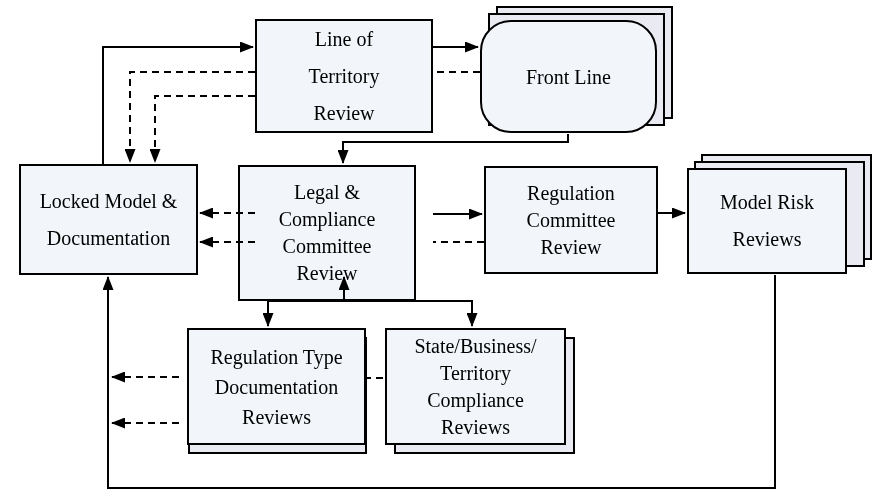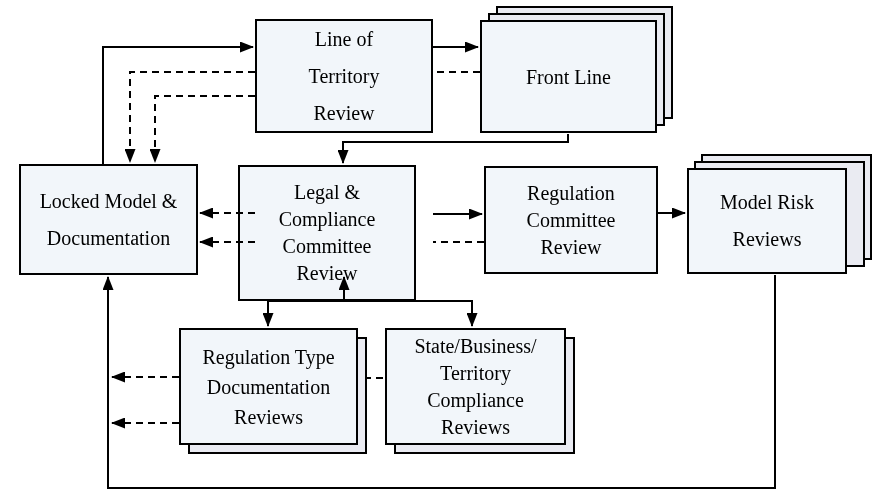--- a/index.html
+++ b/index.html
@@ -27,37 +27,37 @@
   svg.connectors path.dashed { stroke-dasharray:7 5; }
 </style>
 </head>
 <body>
 
 <div class="canvas">
 
   <div>
     <div class="layer" style="left:496px; top:6px; width:177px; height:113px;"></div>
     <div class="layer" style="left:488px; top:13px; width:177px; height:113px;"></div>
-    <div class="box lh36" style="left:480px; top:20px; width:177px; height:113px;">
+    <div class="box lh36" style="left:480px; top:20px; width:177px; height:113px;border-radius:31px;">
       <span>Front Line</span>
     </div>
   </div>
 
   <div>
     <div class="layer" style="left:701px; top:154px; width:171px; height:106px;"></div>
     <div class="layer" style="left:694px; top:161px; width:171px; height:106px;"></div>
     <div class="box lh37" style="left:687px; top:168px; width:160px; height:106px;">
       <span>Model Risk</span>
       <span>Reviews</span>
     </div>
   </div>
 
   <div>
     <div class="layer" style="left:188px; top:337px; width:179px; height:117px;"></div>
-    <div class="box lh30" style="left:179px; top:328px; width:179px; height:117px;">
+    <div class="box lh30" style="left:187px; top:328px; width:179px; height:117px;">
       <span>Regulation Type</span>
       <span>Documentation</span>
       <span>Reviews</span>
     </div>
   </div>
 
   <div>
     <div class="layer" style="left:394px; top:337px; width:181px; height:117px;"></div>
     <div class="box lh27" style="left:385px; top:328px; width:181px; height:117px;">
       <span>State/Business/</span>

